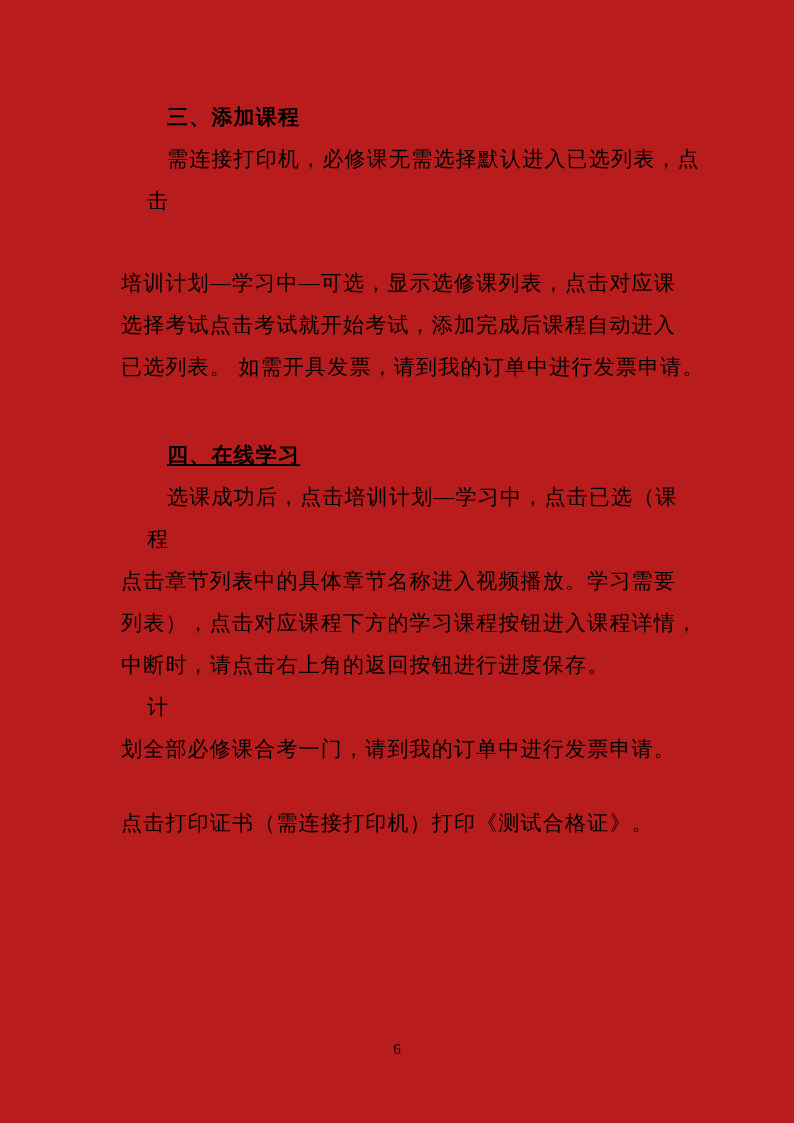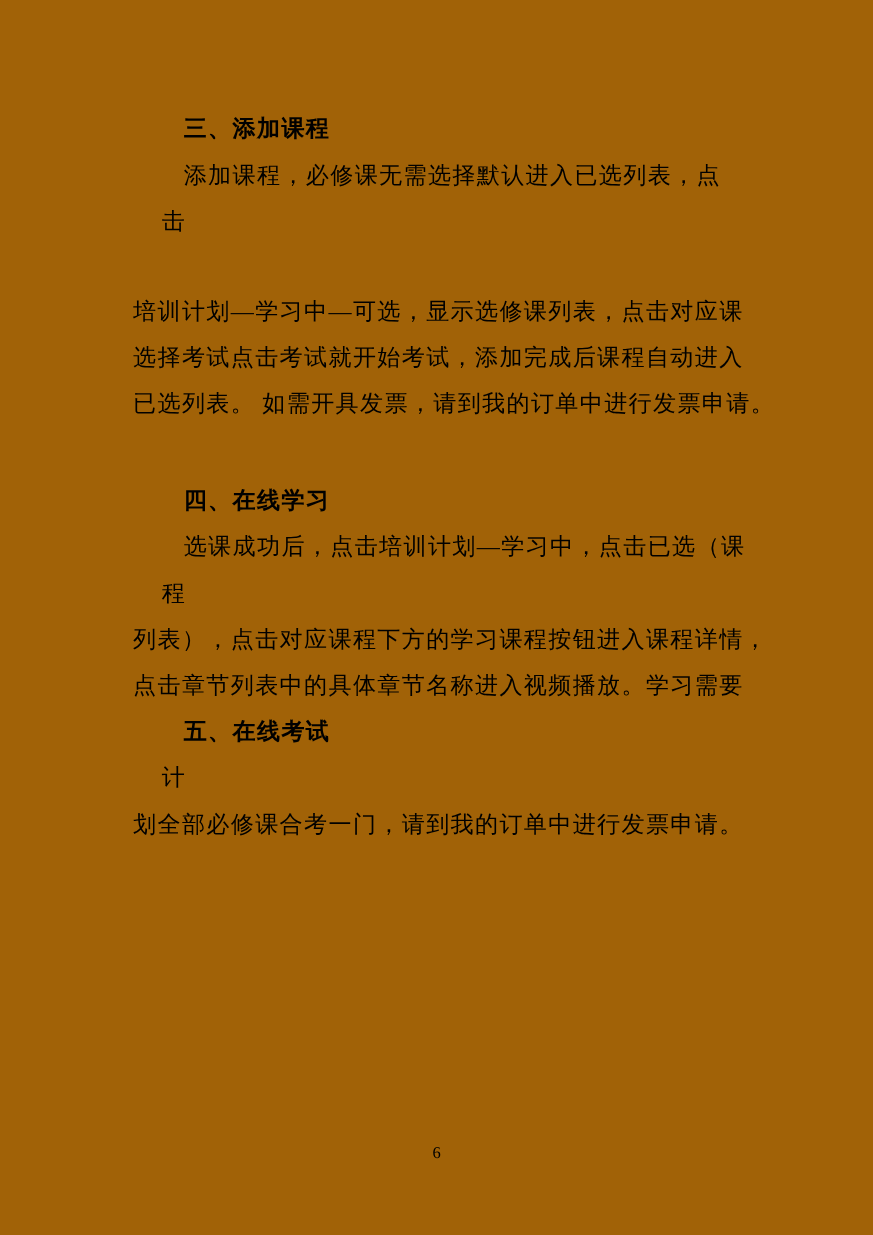--- a/index.html
+++ b/index.html
@@ -4,21 +4,21 @@
 <style>
   html, body {
     margin: 0;
     padding: 0;
     background: #ffffff;
   }
   .page {
     position: relative;
     width: 794px;
     height: 1123px;
-    background: #a16207;
+    background: #b91c1c;
     overflow: hidden;
     font-family: "Liberation Serif", "DejaVu Serif", serif;
     color: #000000;
   }
   .content {
     position: absolute;
     left: 121px;
     top: 96px;
     width: 553px;
     font-size: 21px;
@@ -32,55 +32,56 @@
     font-weight: bold;
     text-indent: 46px;
   }
   .first {
     text-indent: 46px;
   }
   .cont {
     text-indent: 26px;
   }
   .gap-lg { margin-top: 40px; }  
-  .gap-xl { margin-top: 46px; }  
+  .gap-xl { margin-top: 46px; text-decoration: underline; }  
   .gap-md { margin-top: 32px; }  
   .footer {
     position: absolute;
     top: 1040px;
     left: 0;
     width: 100%;
     text-align: center;
     font-size: 15px;
     line-height: 18px;
     letter-spacing: 0;
   }
 </style>
 </head>
 <body>
 
 <div class="page">
   <div class="content">
 
     <div class="line heading">三、添加课程</div>
-    <div class="line first">添加课程，必修课无需选择默认进入已选列表，点</div>
+    <div class="line first">需连接打印机，必修课无需选择默认进入已选列表，点</div>
     <div class="line cont">击</div>
     <div class="line gap-lg">培训计划—学习中—可选，显示选修课列表，点击对应课</div>
     <div class="line">选择考试点击考试就开始考试，添加完成后课程自动进入</div>
     <div class="line">已选列表。 如需开具发票，请到我的订单中进行发票申请。</div>
 
     <div class="line heading gap-xl">四、在线学习</div>
     <div class="line first">选课成功后，点击培训计划—学习中，点击已选（课</div>
     <div class="line cont">程</div>
+    <div class="line">点击章节列表中的具体章节名称进入视频播放。学习需要</div>
     <div class="line">列表），点击对应课程下方的学习课程按钮进入课程详情，</div>
-    <div class="line">点击章节列表中的具体章节名称进入视频播放。学习需要</div>
+    <div class="line">中断时，请点击右上角的返回按钮进行进度保存。</div>
 
-    <div class="line heading">五、在线考试</div>
     <div class="line cont">计</div>
     <div class="line">划全部必修课合考一门，请到我的订单中进行发票申请。</div>
 
+    <div class="line gap-md">点击打印证书（需连接打印机）打印《测试合格证》。</div>
 
   </div>
 
   <div class="footer">
     <span>6</span>
   </div>
 </div>
 
 </body></html>

